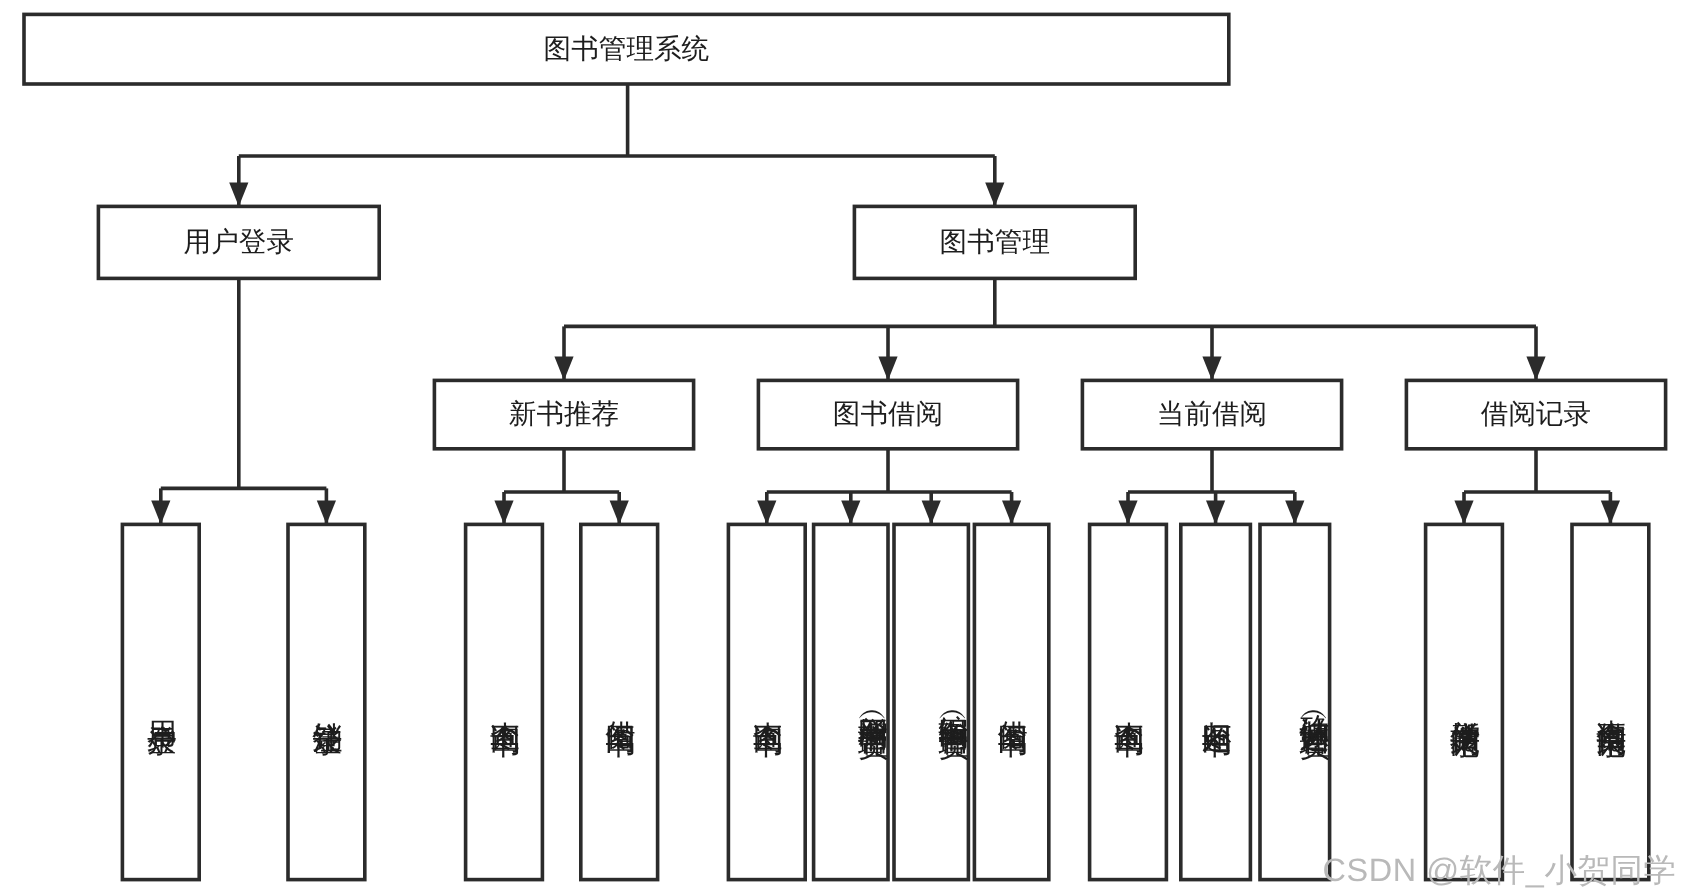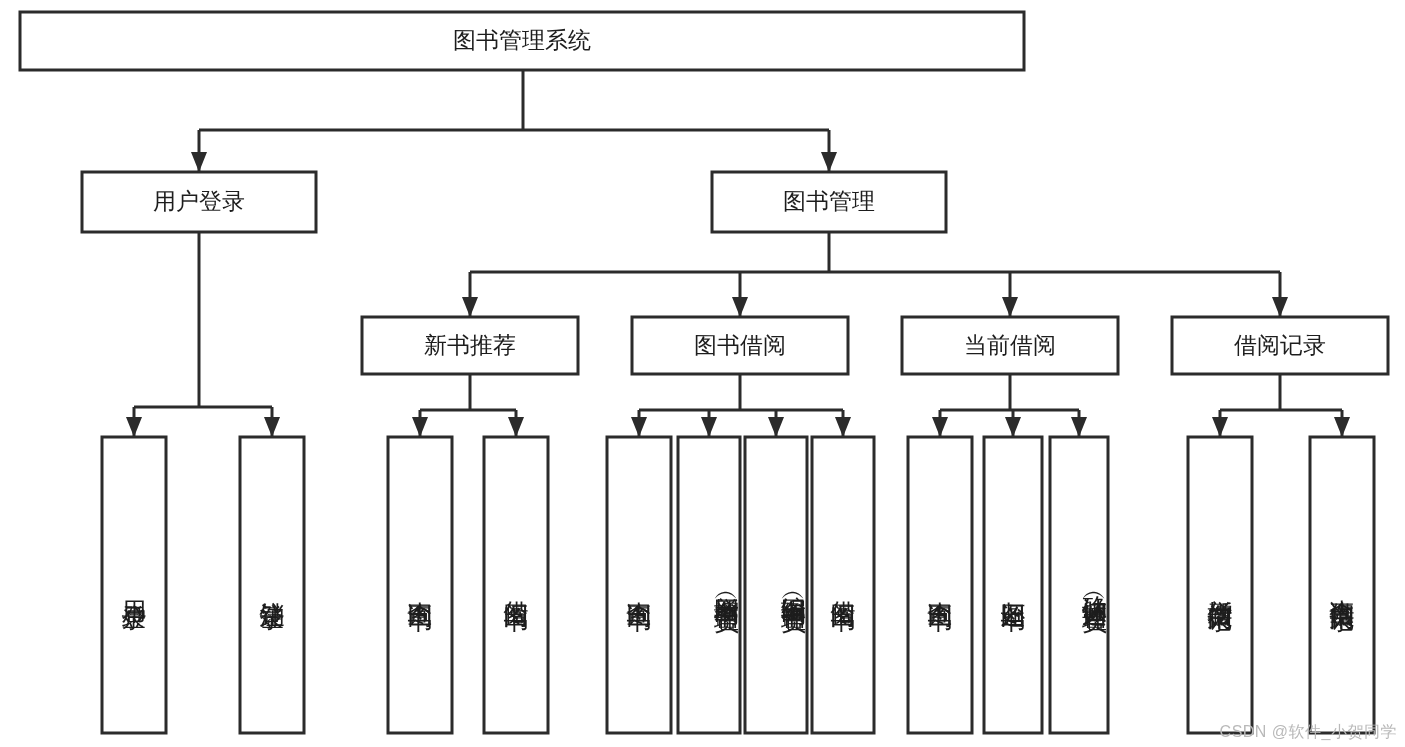--- a/index.html
+++ b/index.html
@@ -64,21 +64,21 @@
     pointer-events: none;
   }
   .leaf-label.centered {
     align-items: center;
   }
   .watermark {
     position: absolute;
     right: 8px;
     bottom: 4px;
     font-family: "Liberation Sans", "DejaVu Sans", sans-serif;
-    font-size: 16px;
+    font-size: 27px;
     color: #b9b9b9;
     letter-spacing: 0.5px;
     white-space: nowrap;
     user-select: none;
   }
 </style>
 </head>
 <body>
 
 <div id="diagram-root">

